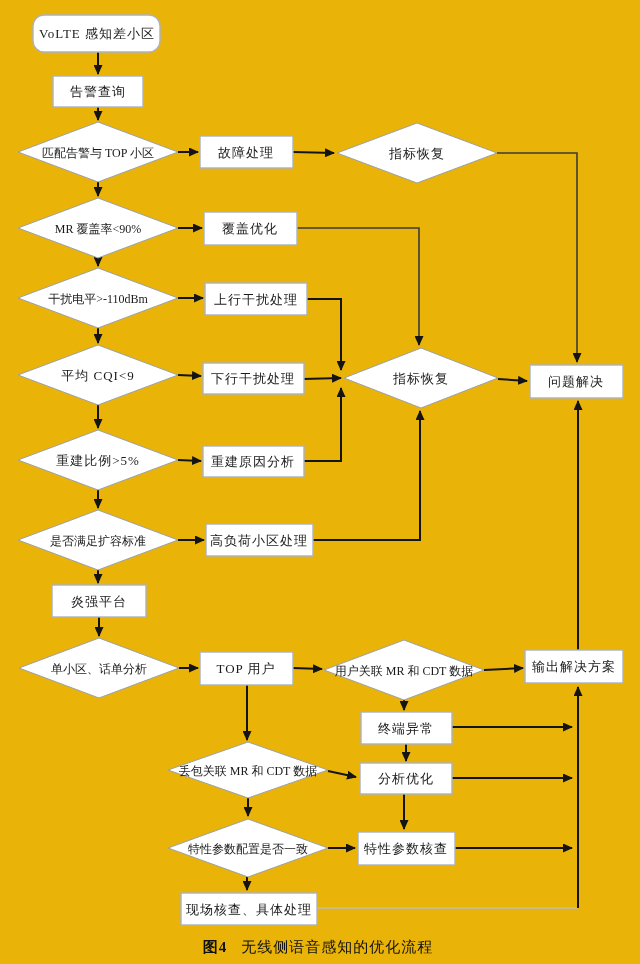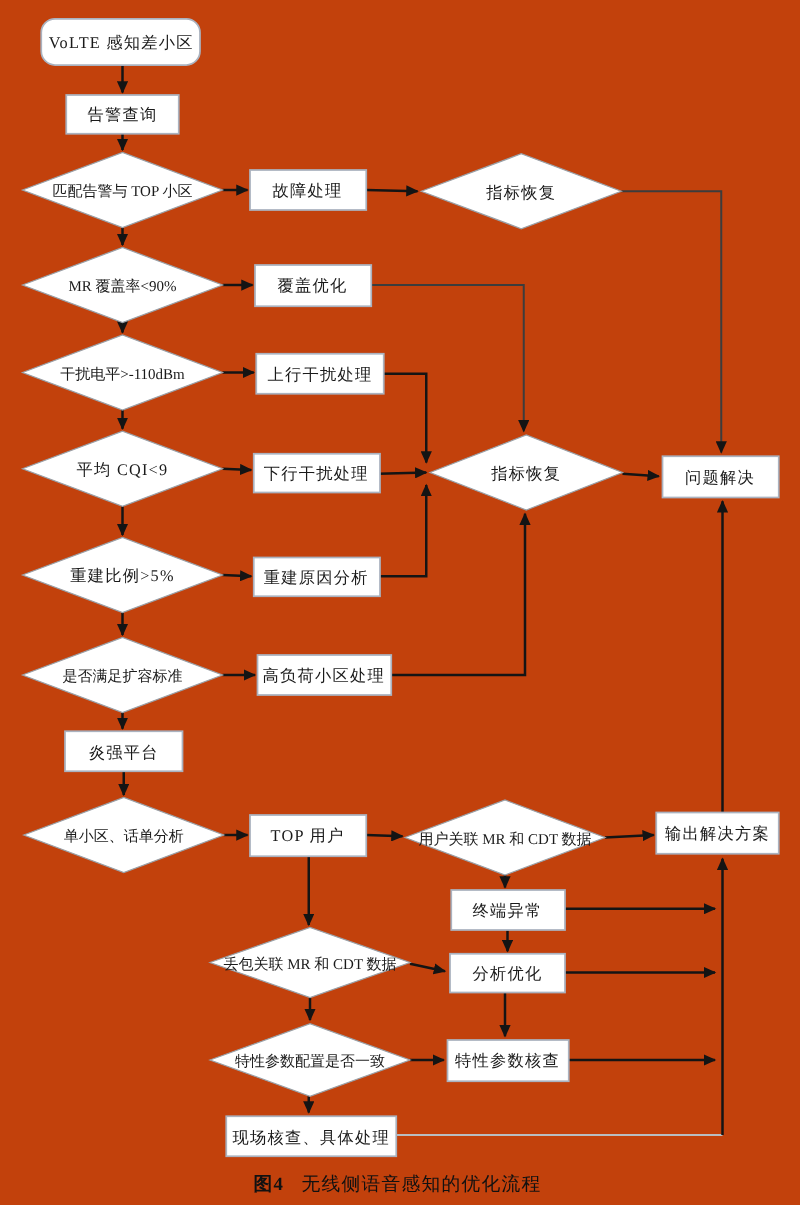--- a/index.html
+++ b/index.html
@@ -1,16 +1,16 @@
 <!DOCTYPE html>
 <html><head>
 <meta charset="utf-8">
 <style>
   html,body{margin:0;padding:0;background:#ffffff;}
-  .page{position:relative;width:640px;height:964px;background:#c2410c;overflow:hidden;
+  .page{position:relative;width:640px;height:964px;background:#eab308;overflow:hidden;
         font-family:"Liberation Serif","DejaVu Serif",serif;}
   svg{display:block;}
   .node-rect{fill:#ffffff;stroke:#aab2bf;stroke-width:1.4;}
   .node-diamond{fill:#ffffff;stroke:#9aa1a8;stroke-width:1;}
   .edge{stroke:#141414;stroke-width:2;fill:none;}
   .edge-thin{stroke:#3c3c3c;stroke-width:1.6;fill:none;}
   .edge-light{stroke:#b9bdc2;stroke-width:1.6;fill:none;}
   .lbl{fill:#1a1a1a;font-size:13px;letter-spacing:1px;text-anchor:middle;
        font-family:"Liberation Serif","DejaVu Serif",serif;}
   .lbl-sm{font-size:12px;letter-spacing:0px;}

